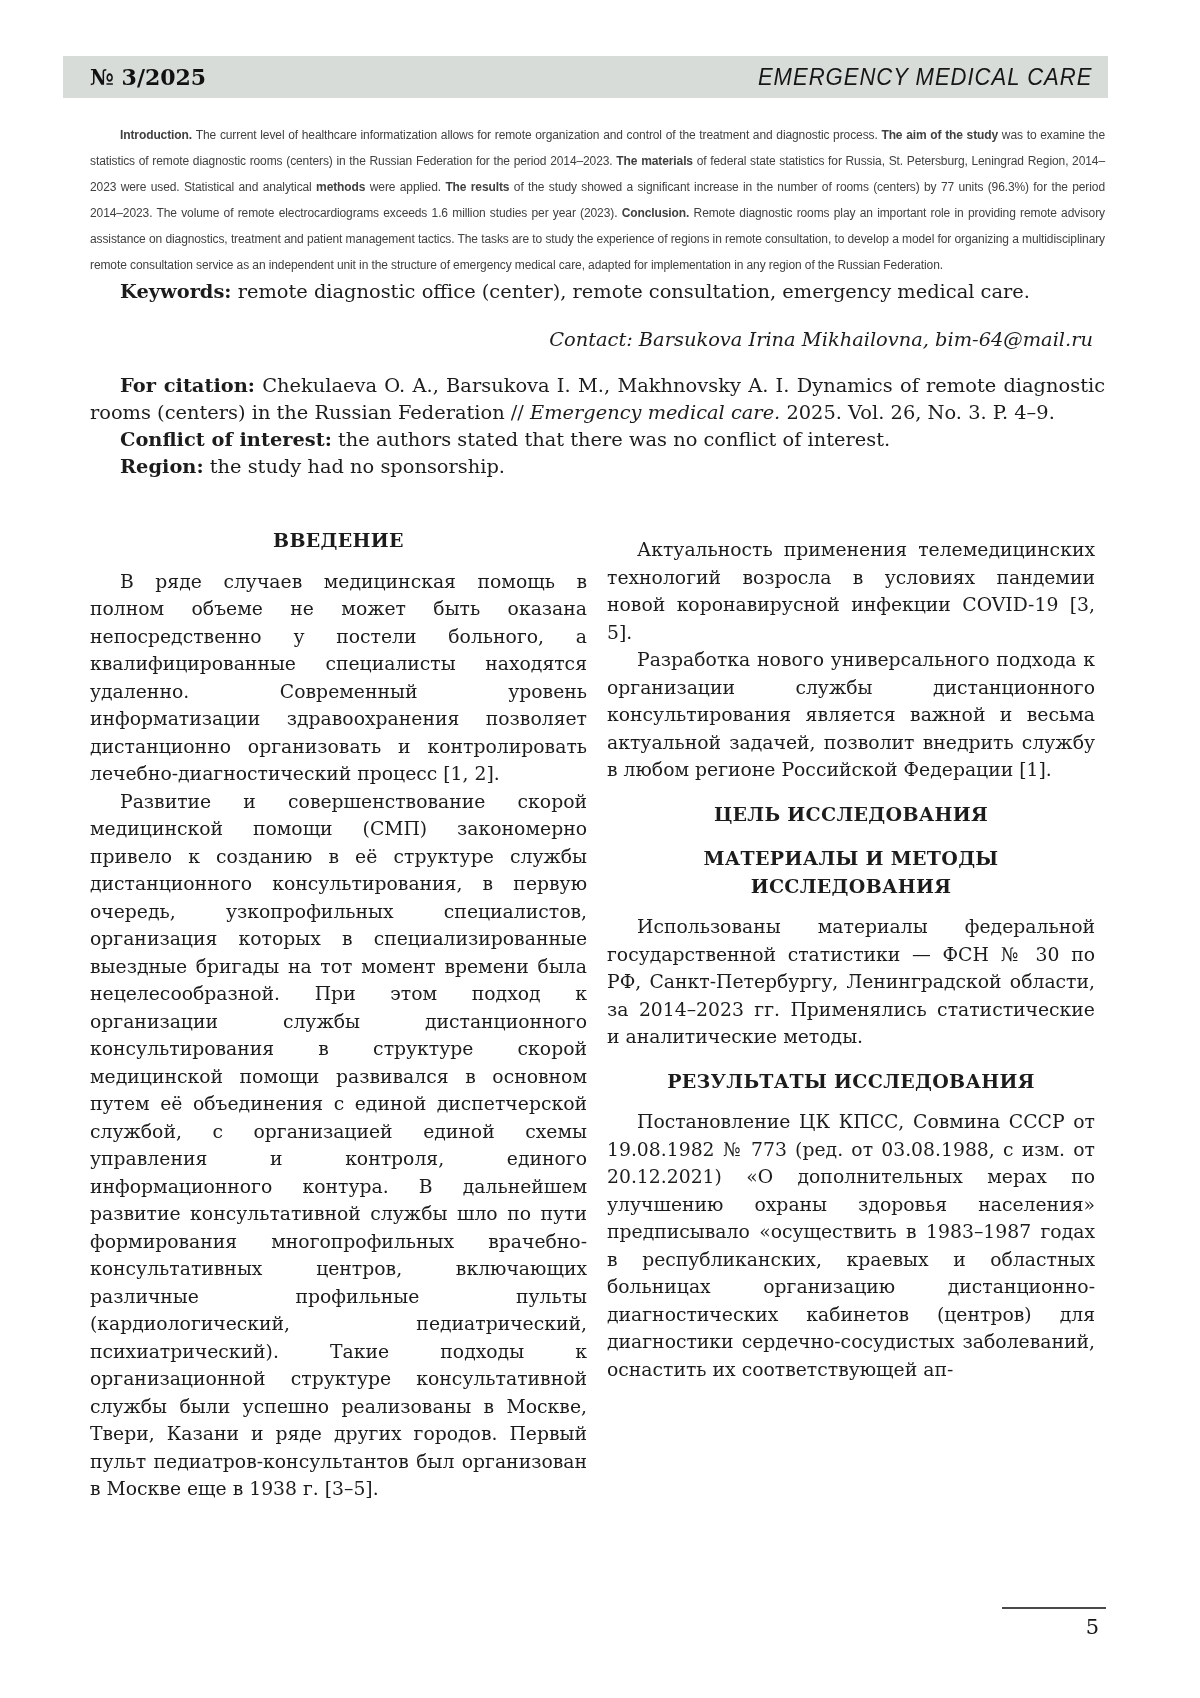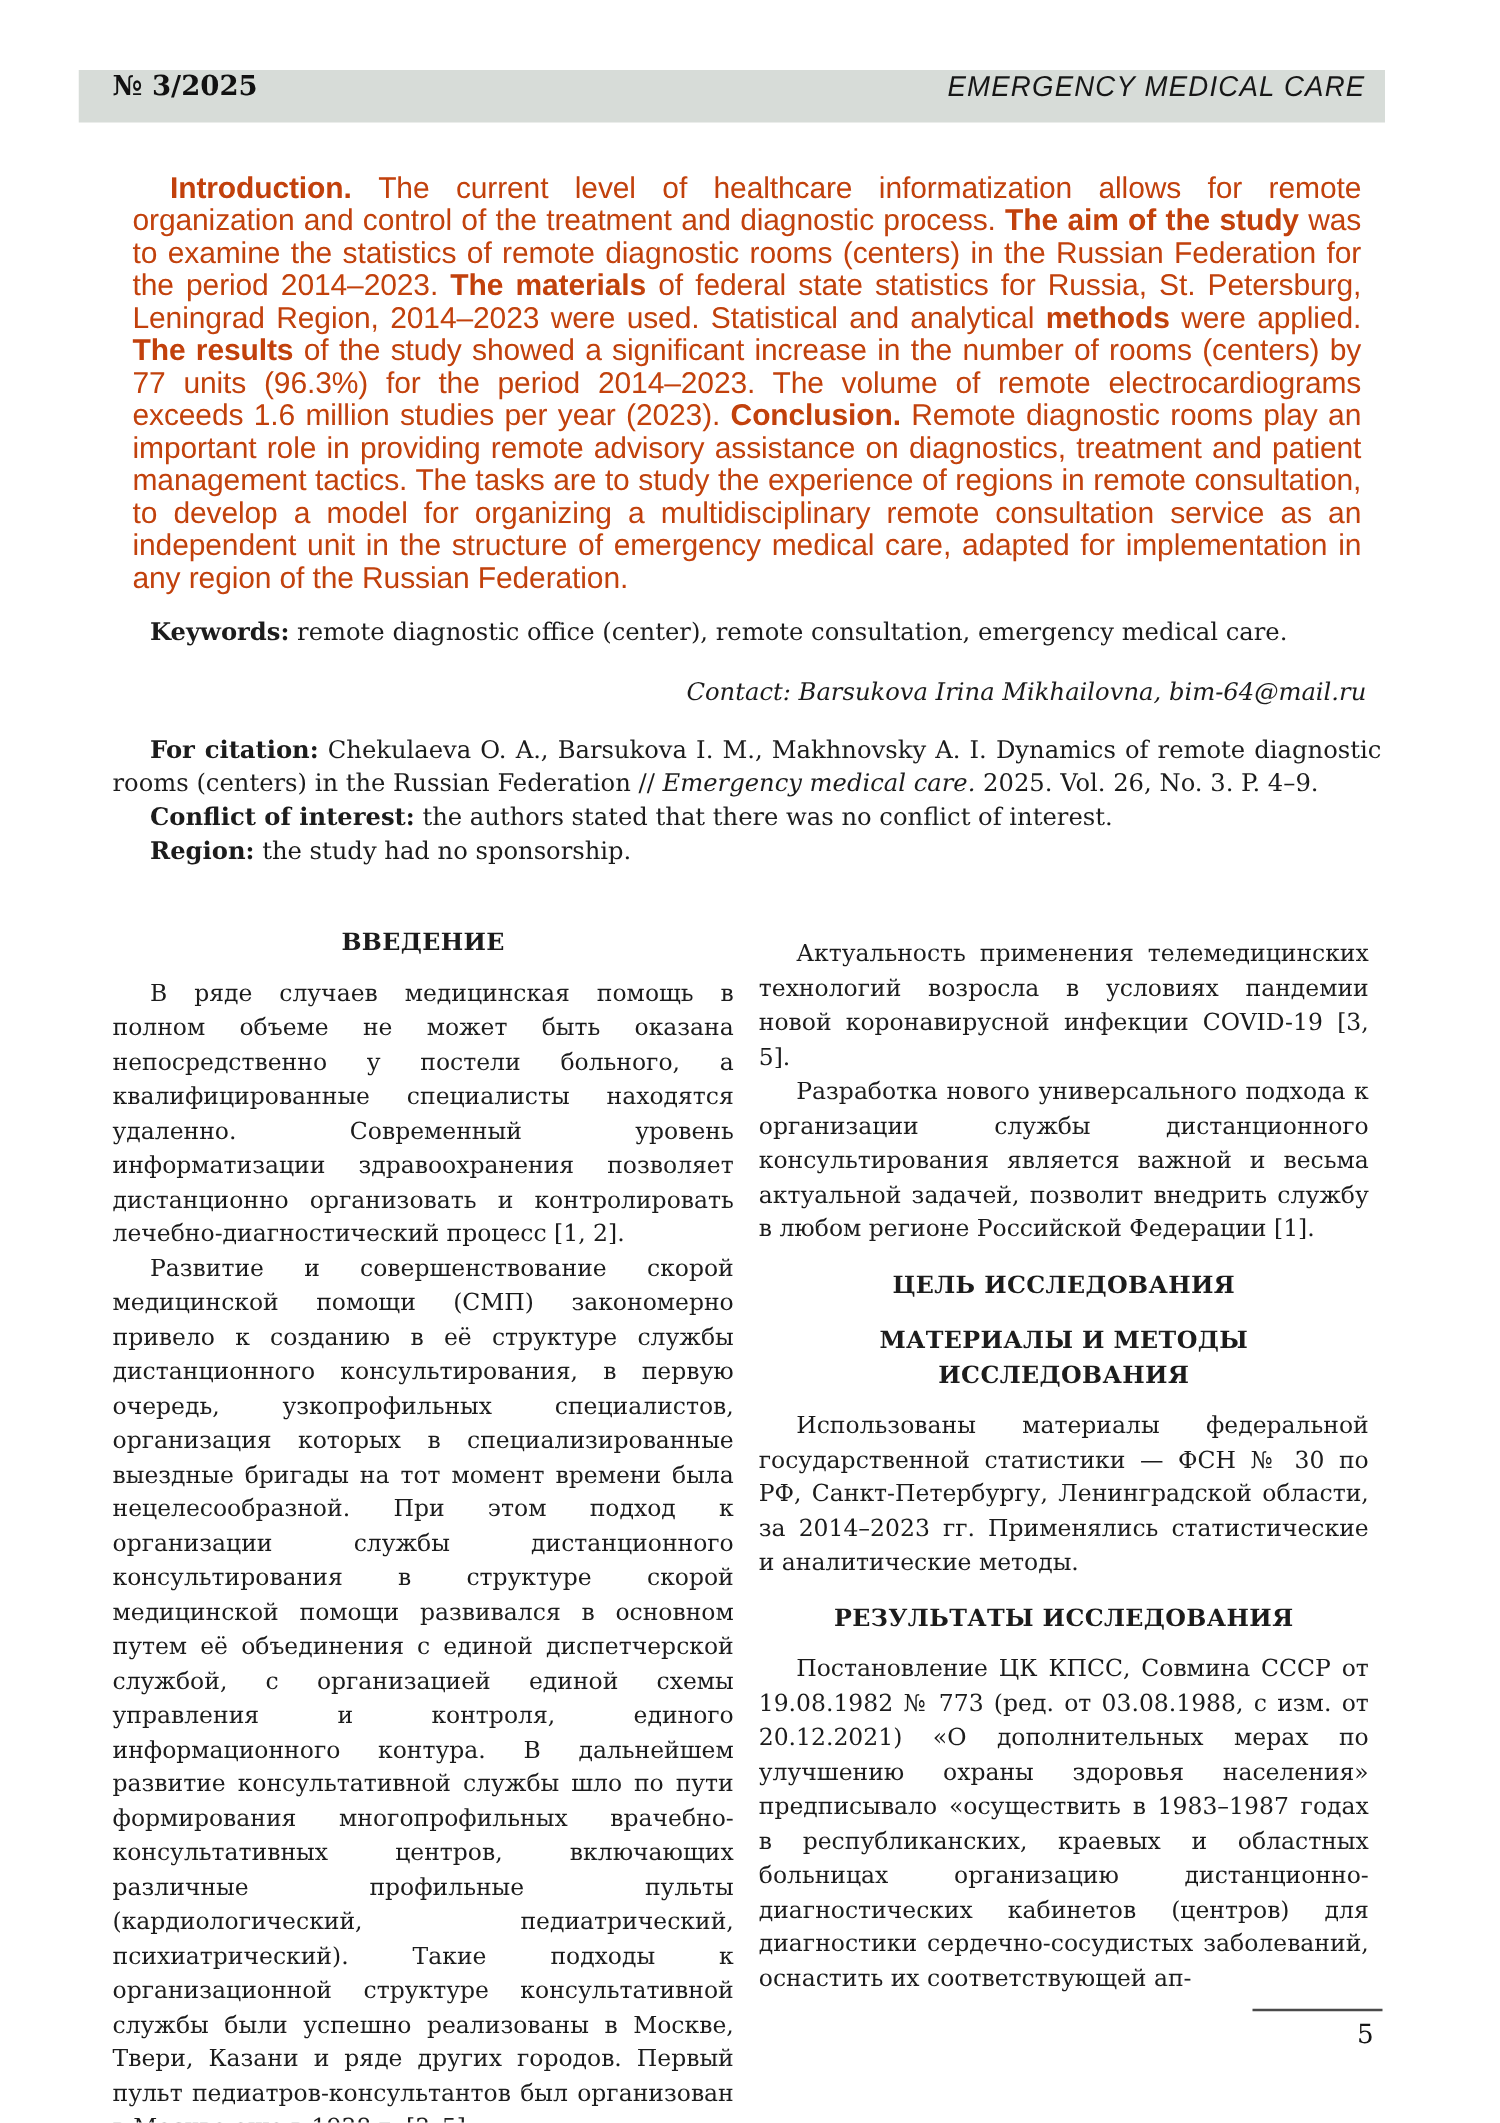--- a/index.html
+++ b/index.html
@@ -2,30 +2,30 @@
 <html lang="ru"><head>
 <meta charset="utf-8">
 <style>
   html,body{margin:0;padding:0;background:#ffffff;}
   body{width:1200px;height:1698px;position:relative;overflow:hidden;
        font-family:"DejaVu Serif", serif;color:#1c1c1c;}
   .page{position:absolute;inset:0;background:#ffffff;}
 
   
   .header-bar{position:absolute;left:63px;top:56px;width:1045px;height:42px;
-              background:#d7dcd8;display:flex;align-items:flex-start;
+              background:#d7dcd8;display:flex;align-items:center;
               justify-content:space-between;padding:0 16px 0 27px;box-sizing:border-box;}
   .issue{font-family:"DejaVu Serif", serif;font-weight:bold;font-size:22px;color:#111;}
   .journal{font-family:"Liberation Sans", sans-serif;font-style:italic;font-size:23px;
            letter-spacing:1px;color:#161616;transform:scaleX(.96);transform-origin:right center;}
 
   
   .content{position:absolute;left:90px;top:122px;width:1015px;}
-  .abstract{font-family:"Liberation Sans", sans-serif;font-size:24px;line-height:26px;
-            text-align:justify;text-indent:30px;margin:16px;color:#c2410c;letter-spacing:-0.1px;}
+  .abstract{font-family:"Liberation Sans", sans-serif;font-size:12px;line-height:26px;
+            text-align:justify;text-indent:30px;margin:0;color:#404040;letter-spacing:-0.1px;}
   .meta{font-size:19.4px;line-height:27px;text-align:justify;text-indent:30px;margin:0;}
   .contact{font-size:19.4px;line-height:27px;text-align:right;font-style:italic;
            margin:21px 12px 19px 0;text-indent:0;}
 
   
   .columns{display:flex;gap:20px;margin-top:44px;}
   .col{text-align:justify;font-size:18.8px;line-height:27.5px;}
   .col-left{width:497px;}
   .col-right{width:488px;padding-top:12px;box-sizing:border-box;}
   .col p{margin:0;text-indent:30px;}

